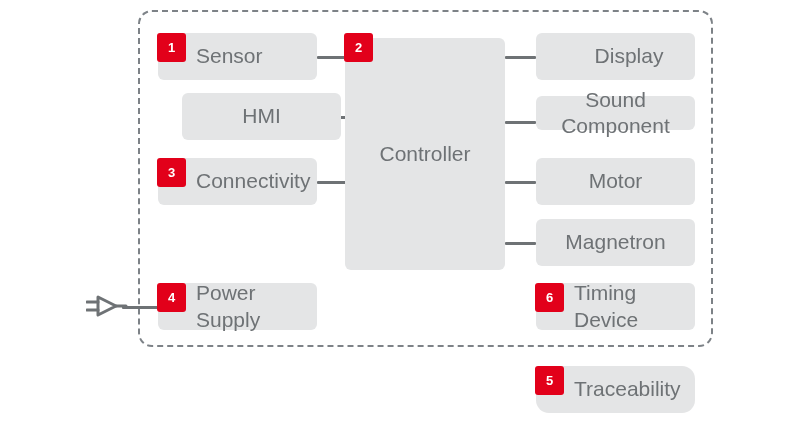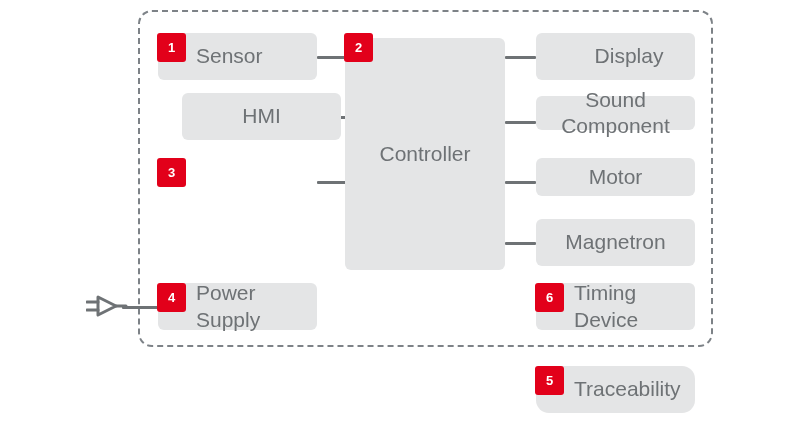--- a/index.html
+++ b/index.html
@@ -121,20 +121,23 @@
 
   <div class="block badged" style="left:158px; top:33px; width:159px; height:47px;">
     <span class="lbl">Sensor</span>
   </div>
   <div class="badge" style="left:157px; top:33px;">1</div>
 
   <div class="block" style="left:158px; top:93px; width:159px; height:47px;margin-left:24px;">
     <span class="lbl">HMI</span>
   </div>
 
+  <div class="block badged" style="left:158px; top:158px; width:159px; height:47px;">
+    <span class="lbl">Connectivity</span>
+  </div>
   <div class="badge" style="left:157px; top:158px;">3</div>
 
   <div class="block badged" style="left:158px; top:283px; width:159px; height:47px;">
     <span class="lbl">Power Supply</span>
   </div>
   <div class="badge" style="left:157px; top:283px;">4</div>
 
   <div class="block" style="left:345px; top:38px; width:160px; height:232px;align-items:center;">
     <span class="lbl">Controller</span>
   </div>
@@ -142,21 +145,21 @@
 
   <div class="block" style="left:536px; top:33px; width:159px; height:47px;padding-left:37px;">
     <span class="lbl">Display</span>
   </div>
 
   <div class="block" style="left:536px; top:96px; width:159px; height:34px;">
     <span class="lbl">Sound
 Component</span>
   </div>
 
-  <div class="block" style="left:536px; top:158px; width:159px; height:38px;">
+  <div class="block" style="left:536px; top:158px; width:159px; height:47px;">
     <span class="lbl">Motor</span>
   </div>
 
   <div class="block" style="left:536px; top:219px; width:159px; height:47px;">
     <span class="lbl">Magnetron</span>
   </div>
 
   <div class="block badged" style="left:536px; top:283px; width:159px; height:47px;">
     <span class="lbl">Timing Device</span>
   </div>

